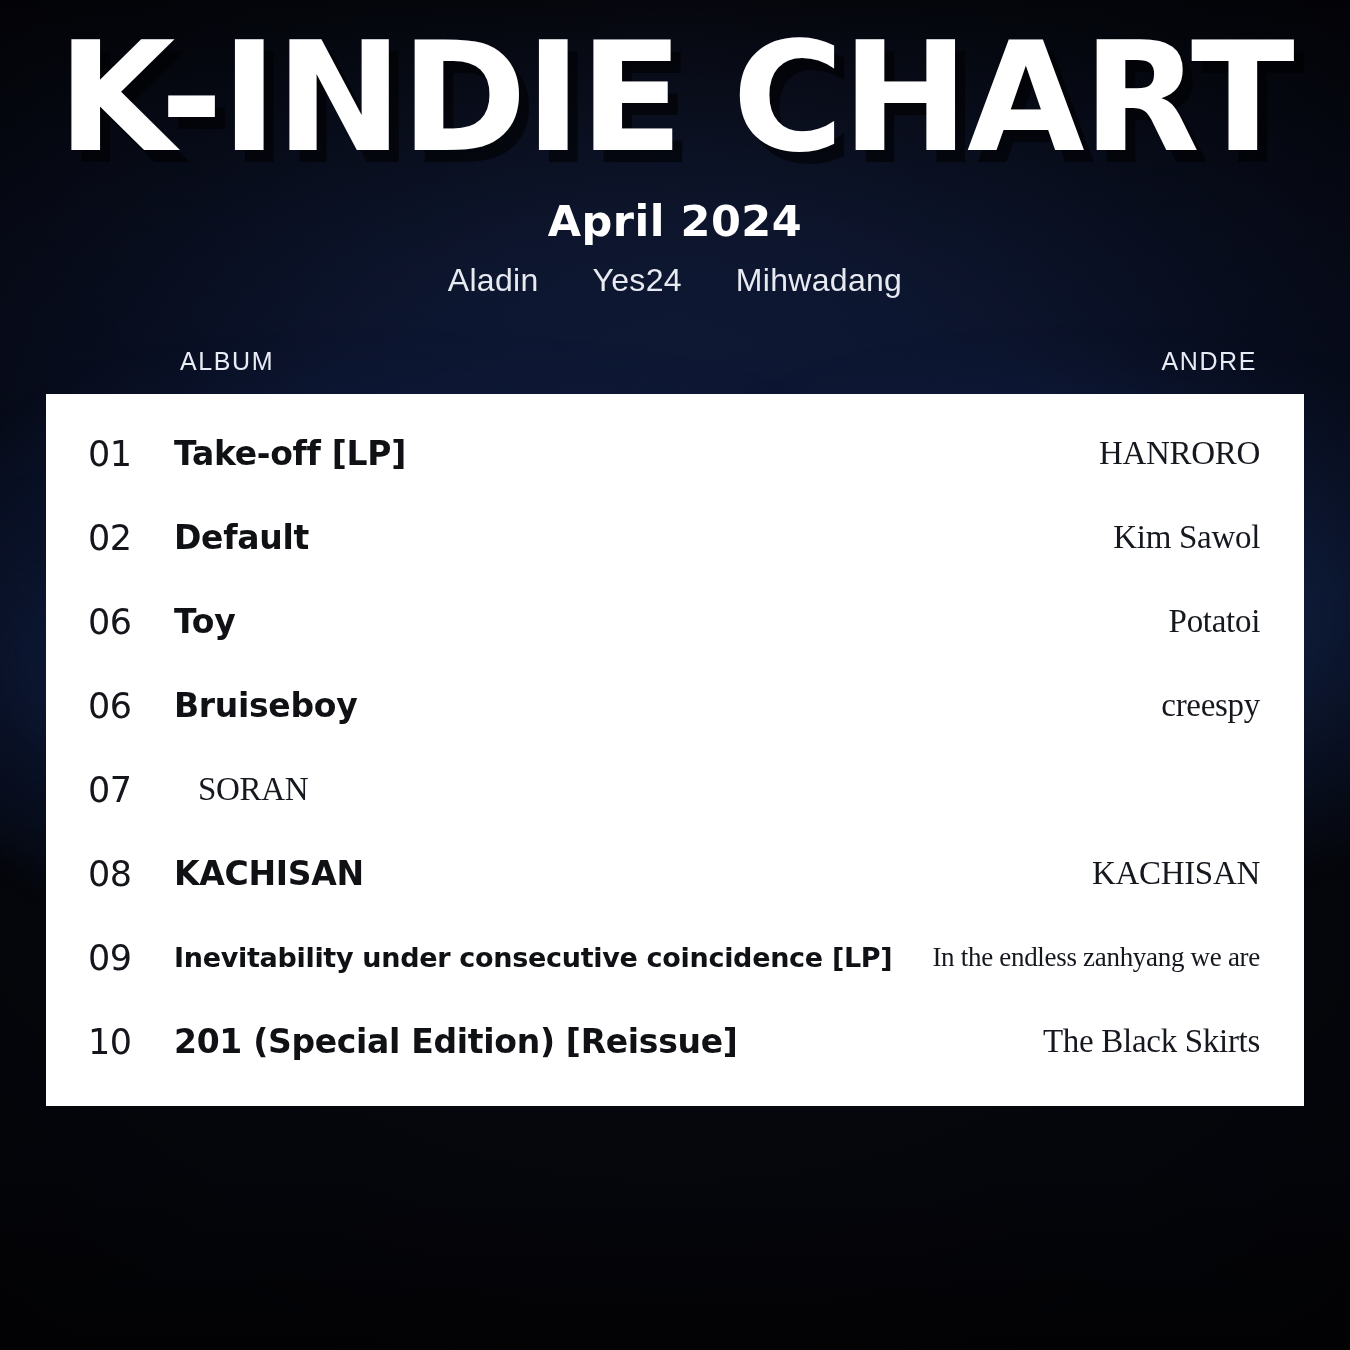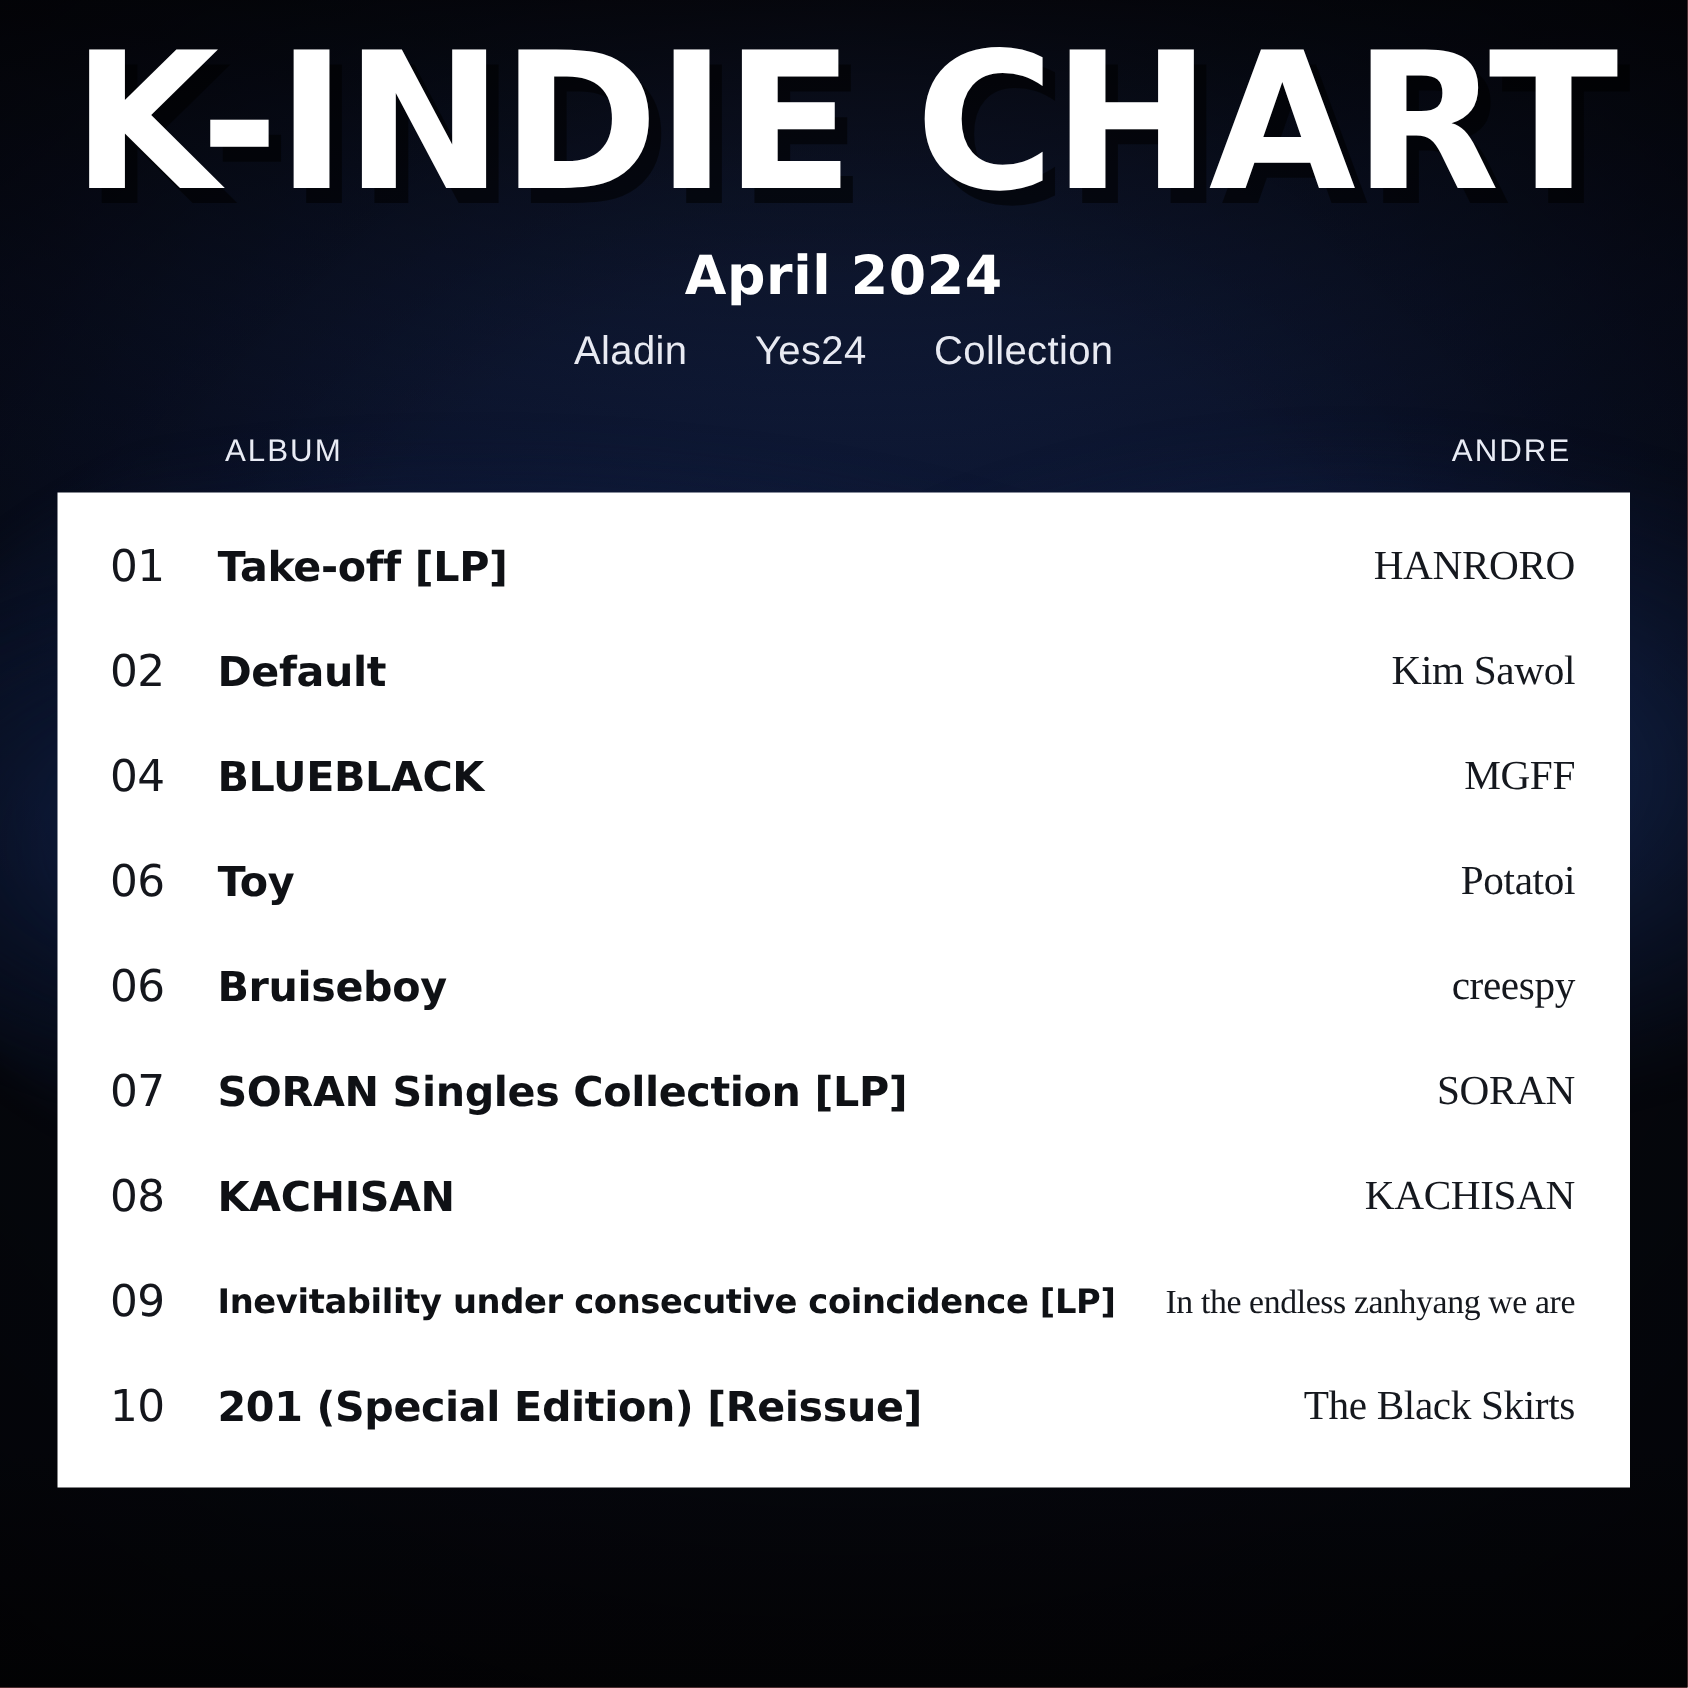--- a/index.html
+++ b/index.html
@@ -182,58 +182,52 @@
   <div class="bg-dark-top"></div>
   <div class="bg-dark-bottom"></div>
   <div class="bg-vig"></div>
 
   <div class="header">
     <div class="title">K-INDIE  CHART</div>
     <div class="subtitle">April 2024</div>
     <div class="sources">
       <span>Aladin</span>
       <span>Yes24</span>
-      <span>Collection</span>
+      <span>Mihwadang</span>
     </div>
   </div>
 
   <div class="col-heads">
     <div class="col-head-album">ALBUM</div>
     <div class="col-head-artist">ANDRE</div>
   </div>
 
   <div class="card">
     <div class="row">
       <div class="rank">01</div>
       <div class="album">Take-off [LP]</div>
       <div class="artist">HANRORO</div>
     </div>
     <div class="row">
       <div class="rank">02</div>
       <div class="album">Default</div>
       <div class="artist">Kim Sawol</div>
     </div>
     <div class="row">
-      <div class="rank">04</div>
-      <div class="album">BLUEBLACK</div>
-      <div class="artist">MGFF</div>
-    </div>
-    <div class="row">
       <div class="rank">06</div>
       <div class="album">Toy</div>
       <div class="artist">Potatoi</div>
     </div>
     <div class="row">
       <div class="rank">06</div>
       <div class="album">Bruiseboy</div>
       <div class="artist">creespy</div>
     </div>
     <div class="row">
       <div class="rank">07</div>
-      <div class="album">SORAN Singles Collection [LP]</div>
       <div class="artist">SORAN</div>
     </div>
     <div class="row">
       <div class="rank">08</div>
       <div class="album">KACHISAN</div>
       <div class="artist">KACHISAN</div>
     </div>
     <div class="row long">
       <div class="rank">09</div>
       <div class="album">Inevitability under consecutive coincidence [LP]</div>

